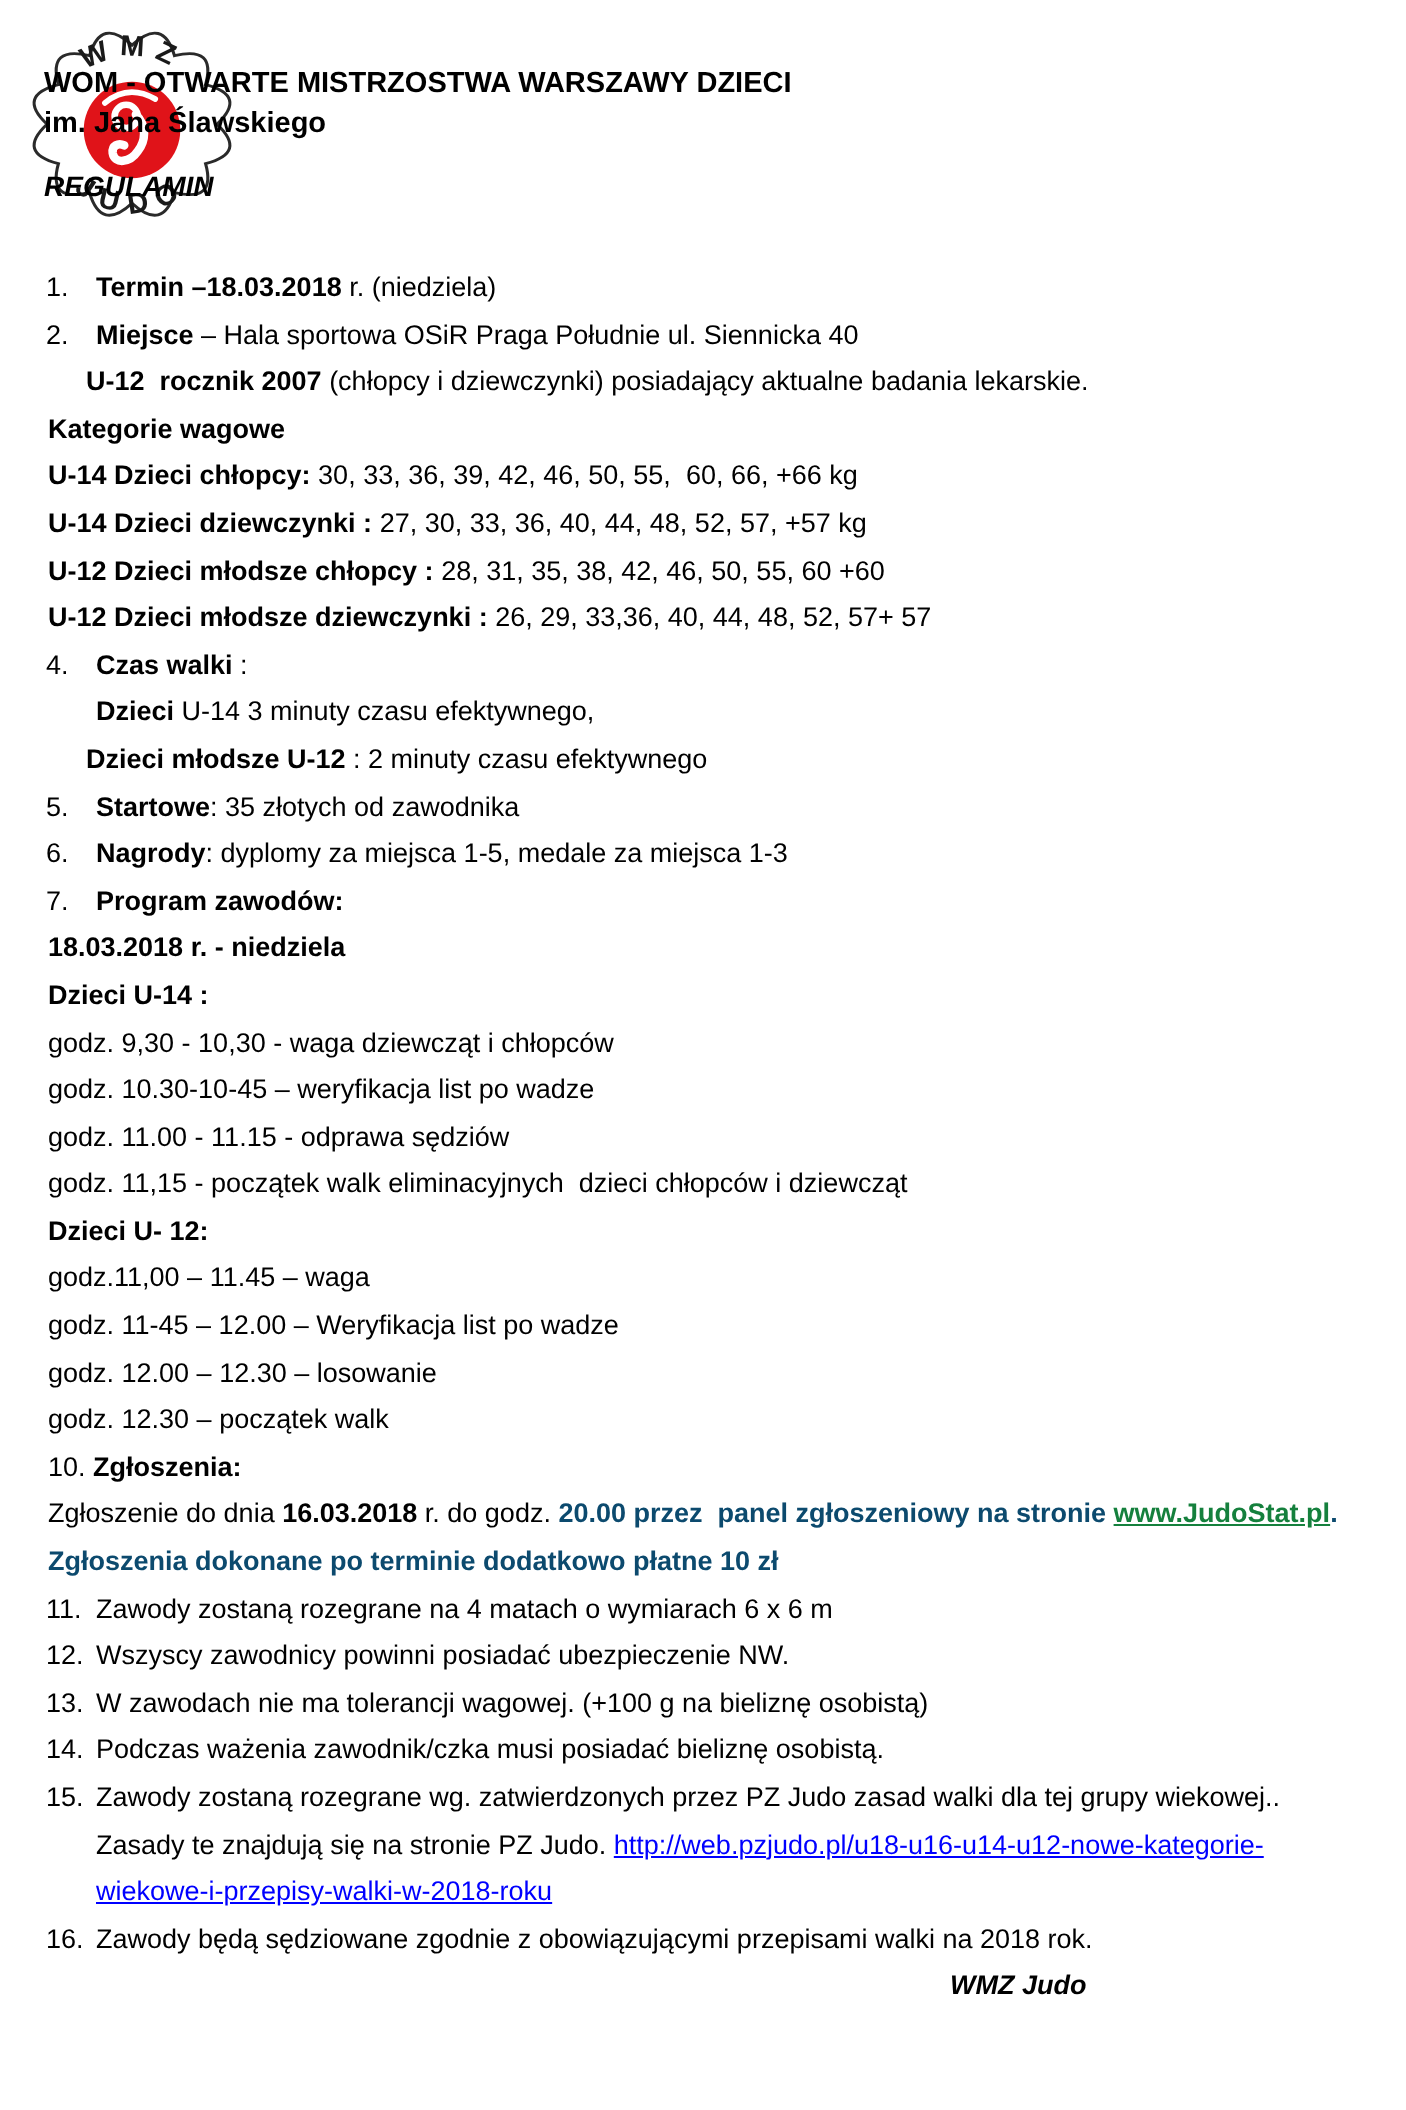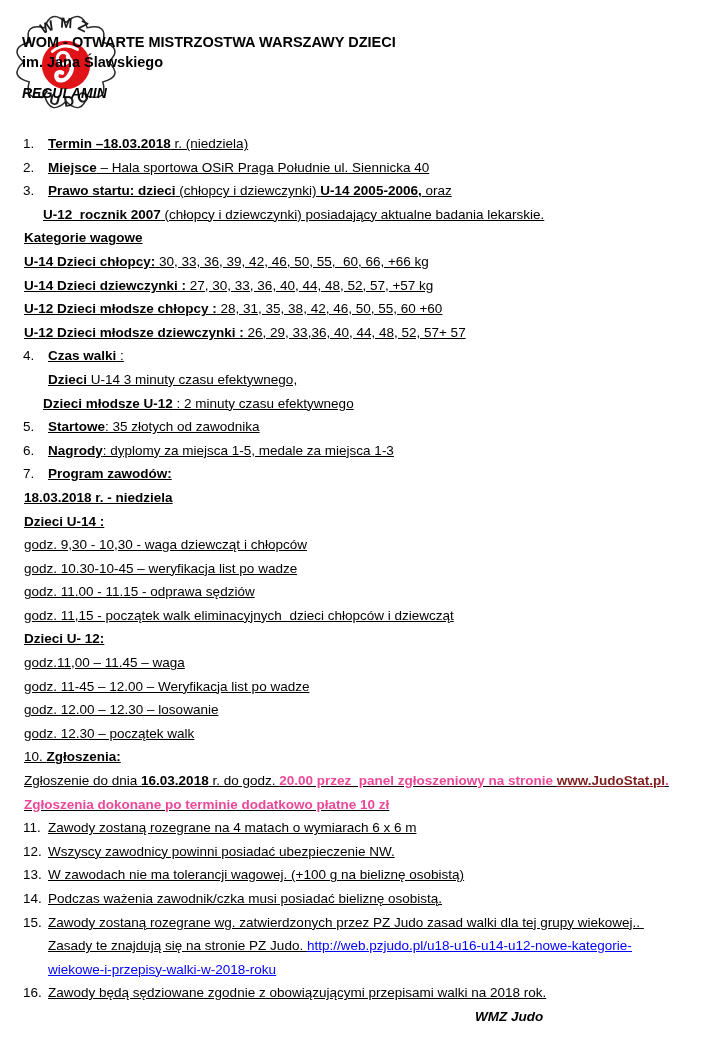--- a/index.html
+++ b/index.html
@@ -9,29 +9,29 @@
     font-size:13.5px;color:#000;
   }
   
   .header{position:relative;height:132px;}
   .logo{position:absolute;left:8px;top:8px;}
   .titles{position:absolute;left:22px;right:0;top:32px;text-align:left;}
   .title-line{font-weight:700;font-size:14.5px;line-height:20px;}
   .subtitle{font-weight:700;font-style:italic;font-size:14px;margin-top:13px;}
   
   .doc{position:relative;}
-  .line{line-height:23.6px;white-space:pre-wrap;padding-right:22px;text-decoration:underline;}
+  .line{line-height:23.6px;white-space:pre-wrap;padding-right:22px;}
   .l0{margin-left:24px;}
   .n{padding-left:48px;text-indent:-25px;}
   .num{display:inline-block;width:25px;text-indent:0;}
   .ind1{margin-left:43px;}
   .ind2{margin-left:48px;}
   .seg-b{font-weight:700;}
-  .seg-rb{color:#ec4899;font-weight:700;}
-  .seg-lb{color:#7f1d1d;font-weight:700;text-decoration:underline;cursor:pointer;}
+  .seg-rb{color:#0c4a6e;font-weight:700;}
+  .seg-lb{color:#15803d;font-weight:700;text-decoration:underline;cursor:pointer;}
   .seg-l{color:#0000ff;text-decoration:underline;cursor:pointer;}
   a{color:inherit;}
   .sig{font-weight:700;font-style:italic;line-height:23.6px;margin-left:475px;}
 </style>
 </head>
 <body>
 
 <div class="header">
   <svg class="logo" width="116" height="112" viewBox="0 0 120 116" aria-hidden="true">
     <g transform="translate(60,56) scale(1,0.93) translate(-60,-60)">
@@ -61,21 +61,20 @@
   <div class="titles">
     <div class="title-line">WOM - OTWARTE MISTRZOSTWA WARSZAWY DZIECI</div>
     <div class="title-line">im. Jana Ślawskiego</div>
     <div class="subtitle">REGULAMIN</div>
   </div>
 </div>
 
 <div class="doc">
     <div class="line n"><span class="num">1.</span><span class="seg-b">Termin –18.03.2018</span><span> r. (niedziela)</span></div>
     <div class="line n"><span class="num">2.</span><span class="seg-b">Miejsce</span><span> – Hala sportowa OSiR Praga Południe ul. Siennicka 40</span></div>
-    <div class="line n"><span class="num">3.</span><span class="seg-b">Prawo startu: dzieci</span><span> (chłopcy i dziewczynki) </span><span class="seg-b">U-14 2005-2006,</span><span> oraz</span></div>
     <div class="line ind1"><span class="seg-b">U-12  rocznik 2007</span><span> (chłopcy i dziewczynki) posiadający aktualne badania lekarskie.</span></div>
     <div class="line l0"><span class="seg-b">Kategorie wagowe</span></div>
     <div class="line l0"><span class="seg-b">U-14 Dzieci chłopcy:</span><span> 30, 33, 36, 39, 42, 46, 50, 55,  60, 66, +66 kg</span></div>
     <div class="line l0"><span class="seg-b">U-14 Dzieci dziewczynki :</span><span> 27, 30, 33, 36, 40, 44, 48, 52, 57, +57 kg</span></div>
     <div class="line l0"><span class="seg-b">U-12 Dzieci młodsze chłopcy :</span><span> 28, 31, 35, 38, 42, 46, 50, 55, 60 +60</span></div>
     <div class="line l0"><span class="seg-b">U-12 Dzieci młodsze dziewczynki :</span><span> 26, 29, 33,36, 40, 44, 48, 52, 57+ 57</span></div>
     <div class="line n"><span class="num">4.</span><span class="seg-b">Czas walki</span><span> :</span></div>
     <div class="line ind2"><span class="seg-b">Dzieci</span><span> U-14 3 minuty czasu efektywnego,</span></div>
     <div class="line ind1"><span class="seg-b">Dzieci młodsze U-12</span><span> : 2 minuty czasu efektywnego</span></div>
     <div class="line n"><span class="num">5.</span><span class="seg-b">Startowe</span><span>: 35 złotych od zawodnika</span></div>

